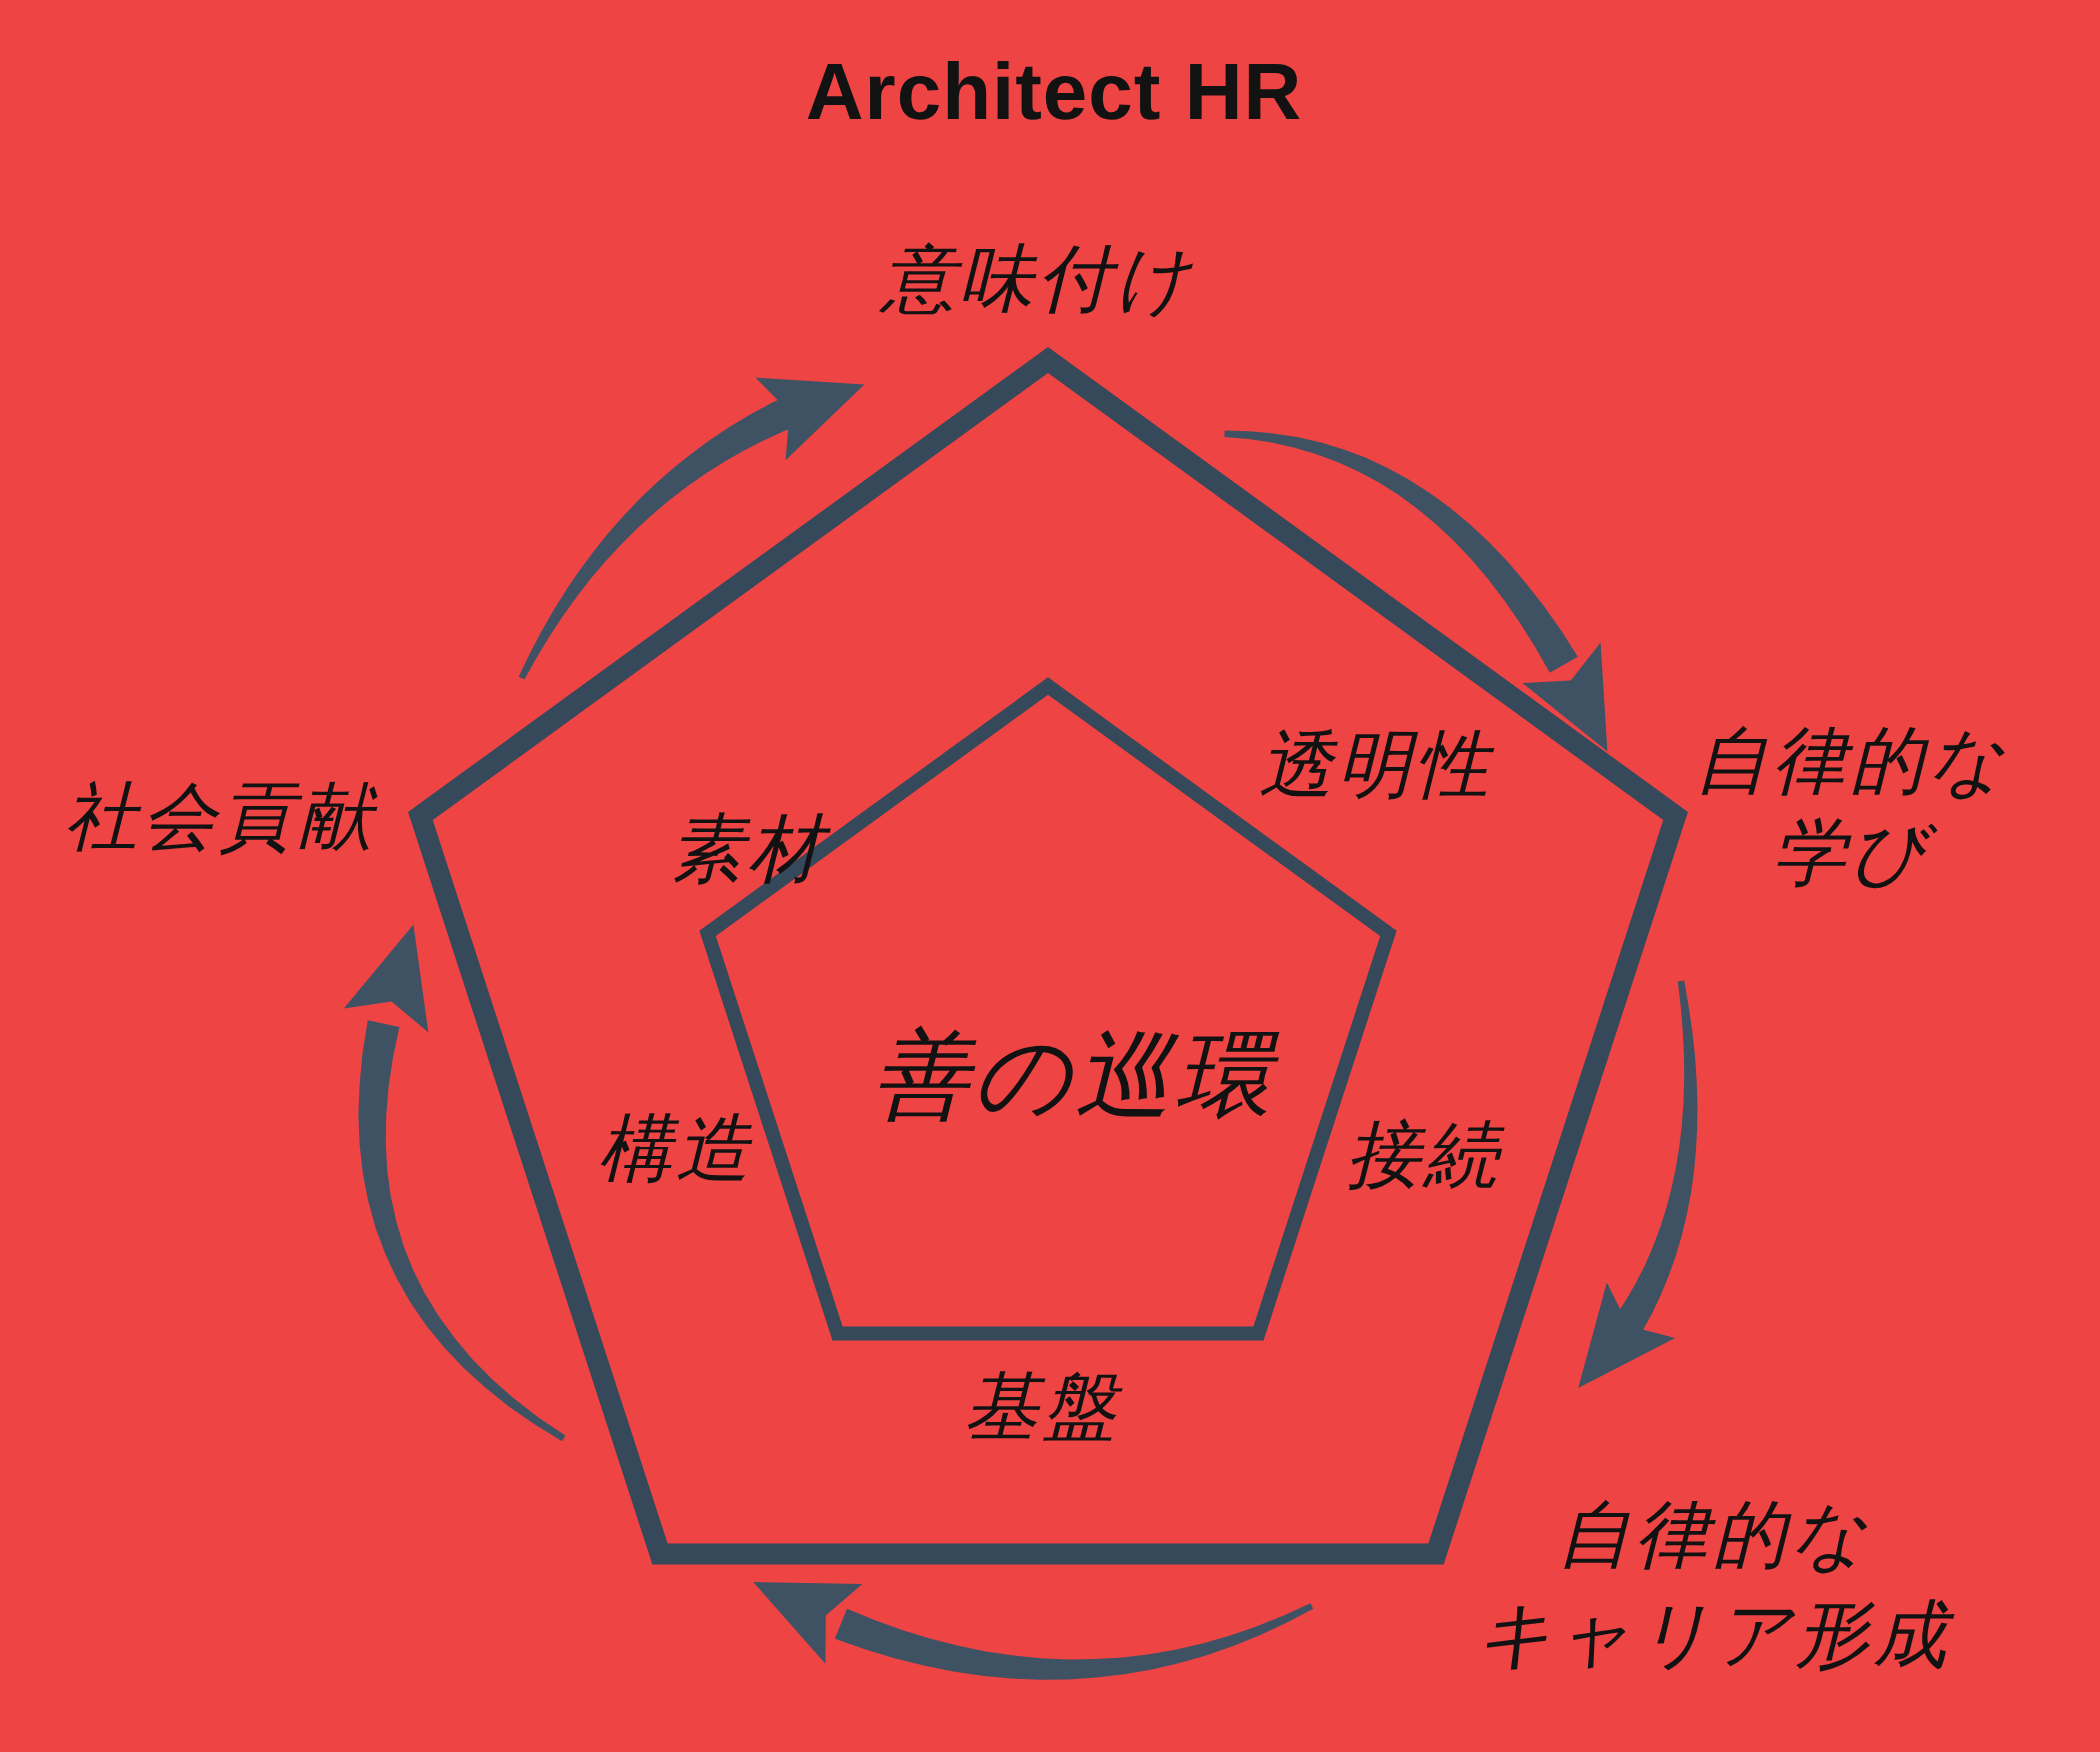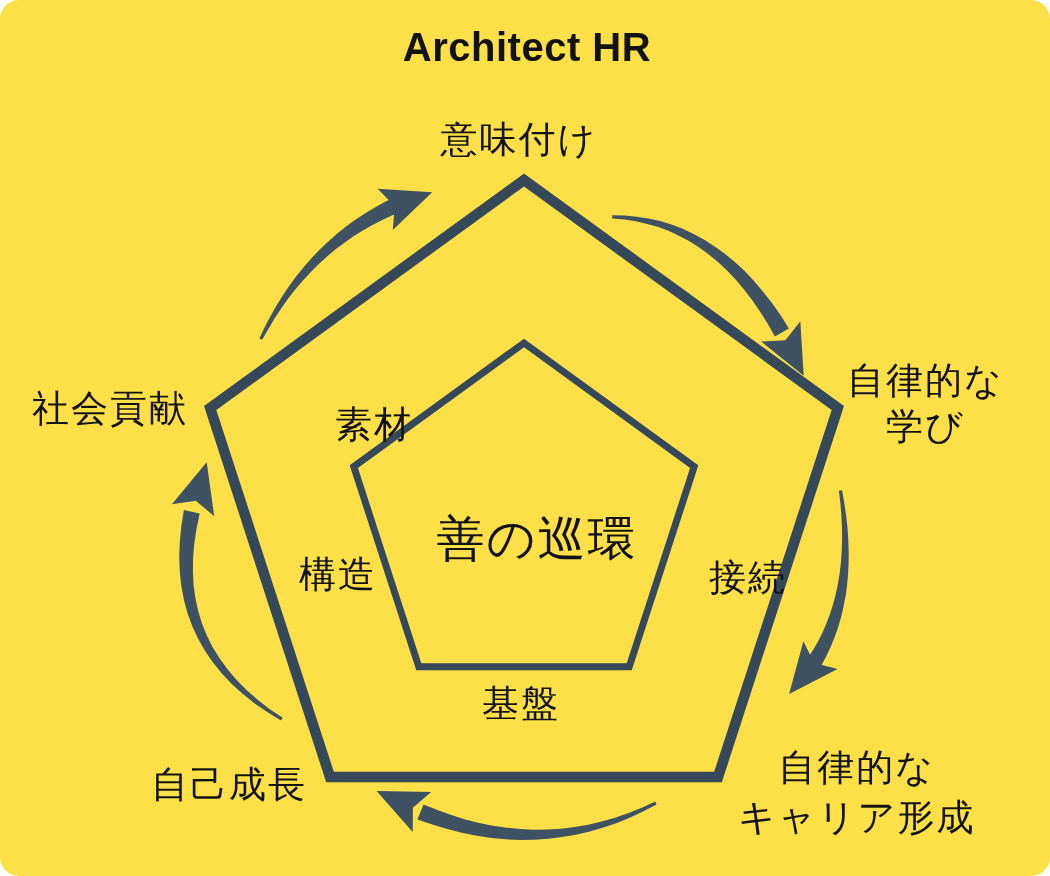--- a/index.html
+++ b/index.html
@@ -13,36 +13,37 @@
   .stage svg { position: absolute; left: 0; top: 0; }
   .lbl {
     position: absolute;
     font-size: 37px;
     font-weight: 400;
     letter-spacing: 2px;
     white-space: pre-line;
     transform: translate(-50%, -50%);
     text-align: center;
     line-height: 46px;
+    font-style: italic;
   }
   .lbl.block { transform: none; text-align: center; }
   .title {
     position: absolute;
     font-size: 40px;
     font-weight: 700;
     letter-spacing: 0.5px;
     transform: translate(-50%, -50%);
     white-space: nowrap;
   }
   .center-lbl { font-size: 48px; margin-top: 16px; }
 </style>
 </head>
 <body>
 
-<div class="stage" style="background: #fde047; border-radius: 19px;">
+<div class="stage" style="background: #ef4444;">
 
   <svg id="diagram-svg" width="1050" height="876" viewBox="0 0 1050 876">
       <path d="M524.0,180.0L837.8,408.0L718.0,777.0L330.0,777.0L210.2,408.0Z" fill="none" stroke="#35495b" stroke-width="10.5" stroke-linejoin="miter"></path>
       <path d="M524.0,343.0L694.2,466.7L629.2,666.8L418.8,666.8L353.8,466.7Z" fill="none" stroke="#35495b" stroke-width="7" stroke-linejoin="miter"></path>
       <polygon points="612.2,218.5 624.2,219.5 635.9,221.3 647.3,223.9 658.3,227.1 669.0,231.1 679.4,235.9 689.5,241.3 699.3,247.5 708.8,254.5 718.0,262.1 727.0,270.5 735.6,279.6 744.0,289.5 752.1,300.1 760.0,311.5 767.6,323.6 774.9,336.4 788.9,328.4 780.6,315.3 772.0,303.1 763.1,291.7 754.0,281.0 744.6,271.1 734.9,262.1 724.9,253.8 714.7,246.4 704.3,239.7 693.6,233.9 682.7,228.8 671.5,224.6 660.1,221.1 648.5,218.5 636.6,216.7 624.6,215.6 612.3,215.3" fill="#3f5263"></polygon>
       <polygon points="803.7,375.8 761.2,341.5 785.4,340.3 800.3,321.3" fill="#3f5263"></polygon>
       <polygon points="838.9,490.7 840.4,503.5 841.4,516.0 842.0,528.2 842.1,540.0 841.7,551.6 840.9,562.8 839.6,573.8 837.8,584.4 835.6,594.7 833.0,604.6 829.9,614.3 826.3,623.7 822.4,632.7 818.0,641.4 813.1,649.9 807.8,658.0 802.2,665.8 815.3,675.2 820.8,666.2 825.9,657.0 830.4,647.5 834.4,637.8 837.9,627.9 840.9,617.7 843.4,607.3 845.5,596.6 847.0,585.8 848.0,574.7 848.6,563.3 848.7,551.7 848.3,539.9 847.5,527.8 846.1,515.5 844.3,503.0 842.1,490.2" fill="#3f5263"></polygon>
       <polygon points="789.1,694.0 803.4,641.3 814.2,662.9 837.6,669.0" fill="#3f5263"></polygon>
       <polygon points="655.2,801.6 641.8,807.7 628.5,813.1 615.1,817.7 601.7,821.6 588.2,824.7 574.7,827.1 561.2,828.7 547.6,829.5 534.0,829.7 520.4,829.1 506.7,827.7 492.9,825.7 479.2,822.9 465.3,819.4 451.4,815.1 437.5,810.1 423.5,804.4 417.4,819.4 432.4,824.6 447.2,829.1 461.9,832.8 476.6,835.7 491.1,837.9 505.6,839.3 519.9,839.9 534.1,839.7 548.2,838.8 562.2,837.1 576.0,834.7 589.8,831.5 603.4,827.6 616.9,822.9 630.2,817.5 643.5,811.3 656.6,804.4" fill="#3f5263"></polygon>
       <polygon points="376.6,791.0 431.2,792.0 412.9,807.8 412.7,831.9" fill="#3f5263"></polygon>
@@ -55,28 +56,28 @@
   <div class="title" style="left: 527px; top: 47px; color: rgb(18, 18, 18);">Architect HR</div>
 
   <div class="lbl" style="left: 519px; top: 140px; color: rgb(18, 18, 18);">意味付け</div>
 
   <div class="lbl block" style="left: 847px; top: 358px; color: rgb(18, 18, 18);">自律的な
 学び</div>
 
   <div class="lbl block" style="left: 738px; top: 743px; line-height: 50px; color: rgb(18, 18, 18);">自律的な
 キャリア形成</div>
 
-  <div class="lbl" style="left: 229px; top: 785px; color: rgb(18, 18, 18);">自己成長</div>
 
   <div class="lbl" style="left: 110px; top: 409px; color: rgb(18, 18, 18);">社会貢献</div>
 
   <div class="lbl" style="left: 374px; top: 380px; color: rgb(18, 18, 18); margin-top: 45px;">素材</div>
 
+  <div class="lbl" style="left: 688px; top: 383px; color: rgb(18, 18, 18);">透明性</div>
 
-  <div class="lbl" style="left: 712px; top: 578px; color: rgb(18, 18, 18); margin-left: 36px;">接続</div>
+  <div class="lbl" style="left: 712px; top: 578px; color: rgb(18, 18, 18);">接続</div>
 
   <div class="lbl" style="left: 521px; top: 704px; color: rgb(18, 18, 18);">基盤</div>
 
   <div class="lbl" style="left: 338px; top: 575px; color: rgb(18, 18, 18);">構造</div>
 
   <div class="lbl center-lbl" style="left: 537px; top: 523px; color: rgb(18, 18, 18);">善の巡環</div>
 
 </div>
 
 </body></html>

